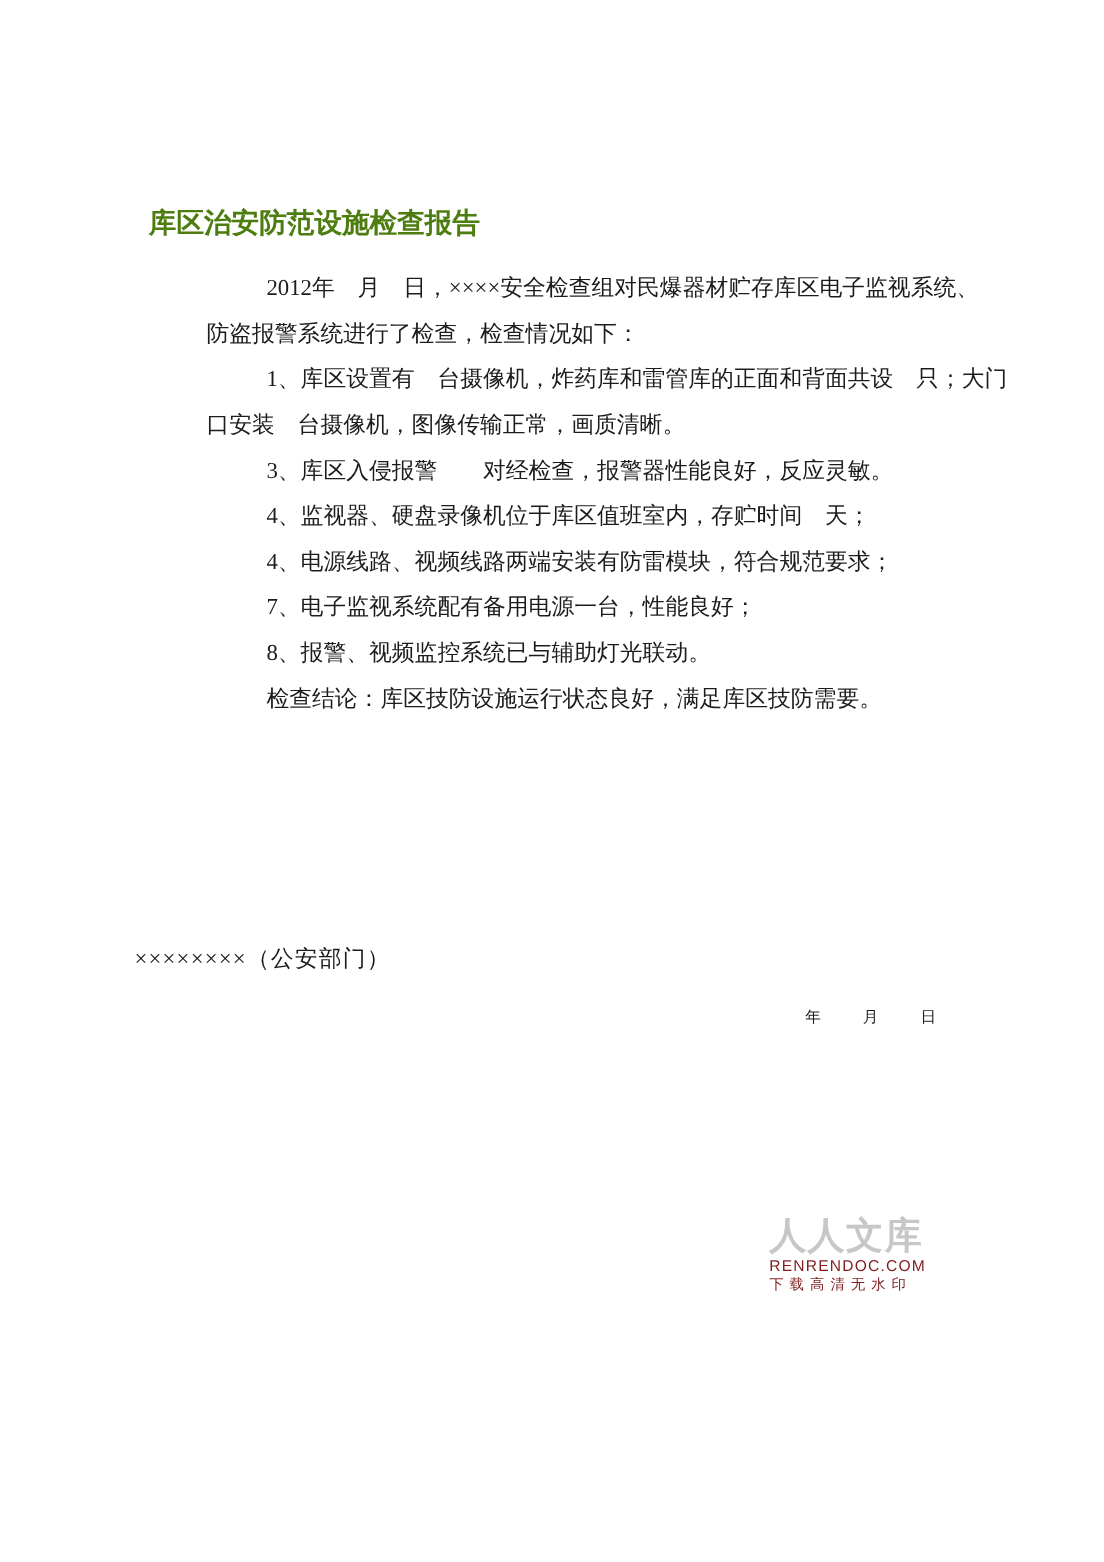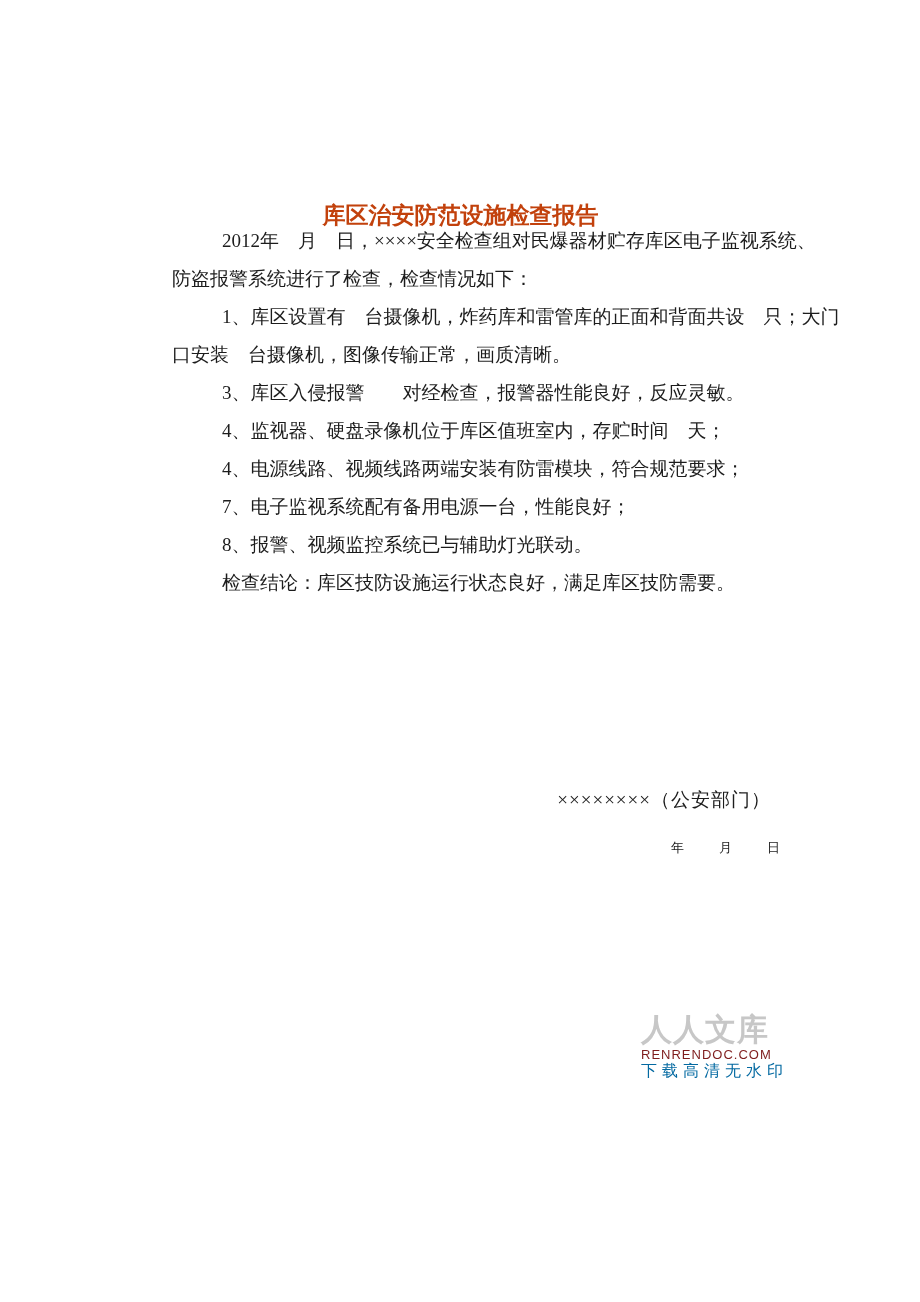--- a/index.html
+++ b/index.html
@@ -10,52 +10,51 @@
     background: #ffffff;
     font-family: "Liberation Serif", "DejaVu Serif", serif;
     color: #1c1c1c;
     overflow: hidden;
   }
   .doc-title {
     position: absolute;
     top: 170px;
     left: 124px;
     width: 673px;
-    text-align: center;
+    text-align: left;
     font-size: 23px;
     font-weight: bold;
     line-height: 32px;
-    color: #c2410c;
+    color: #4d7c0f;
     white-space: pre;
-    margin-top: 30px;
   }
   .doc-body {
     position: absolute;
     top: 222px;
     left: 124px;
     width: 673px;
     font-size: 19px;
     margin-left: 48px;
   }
   .line {
     height: 38px;
     line-height: 38px;
     white-space: pre;
   }
   .indent { padding-left: 50px; }
   .signature-line {
     position: absolute;
     top: 781px;
-    left: 122px;
+    left: 112px;
     width: 673px;
     height: 38px;
     line-height: 38px;
     box-sizing: border-box;
     padding-right: 24px;
-    text-align: right;
+    text-align: left;
     font-size: 19px;
     letter-spacing: 1px;
     white-space: pre;
   }
   .date-line {
     position: absolute;
     top: 829px;
     left: 124px;
     width: 673px;
     height: 38px;
@@ -86,23 +85,23 @@
   .wm-domain {
     font-family: "Liberation Sans", "DejaVu Sans", sans-serif;
     font-size: 13px;
     line-height: 15px;
     color: #7f1d1d;
     letter-spacing: 1px;
     white-space: nowrap;
   }
   .wm-tagline {
     font-family: "Liberation Sans", "DejaVu Sans", sans-serif;
-    font-size: 16px;
+    font-size: 12px;
     line-height: 17px;
-    color: #0369a1;
+    color: #7f1d1d;
     letter-spacing: 5px;
     white-space: nowrap;
   }
 </style>
 </head>
 <body>
 
 <div class="page">
 
   <div class="doc-title">库区治安防范设施检查报告</div>

